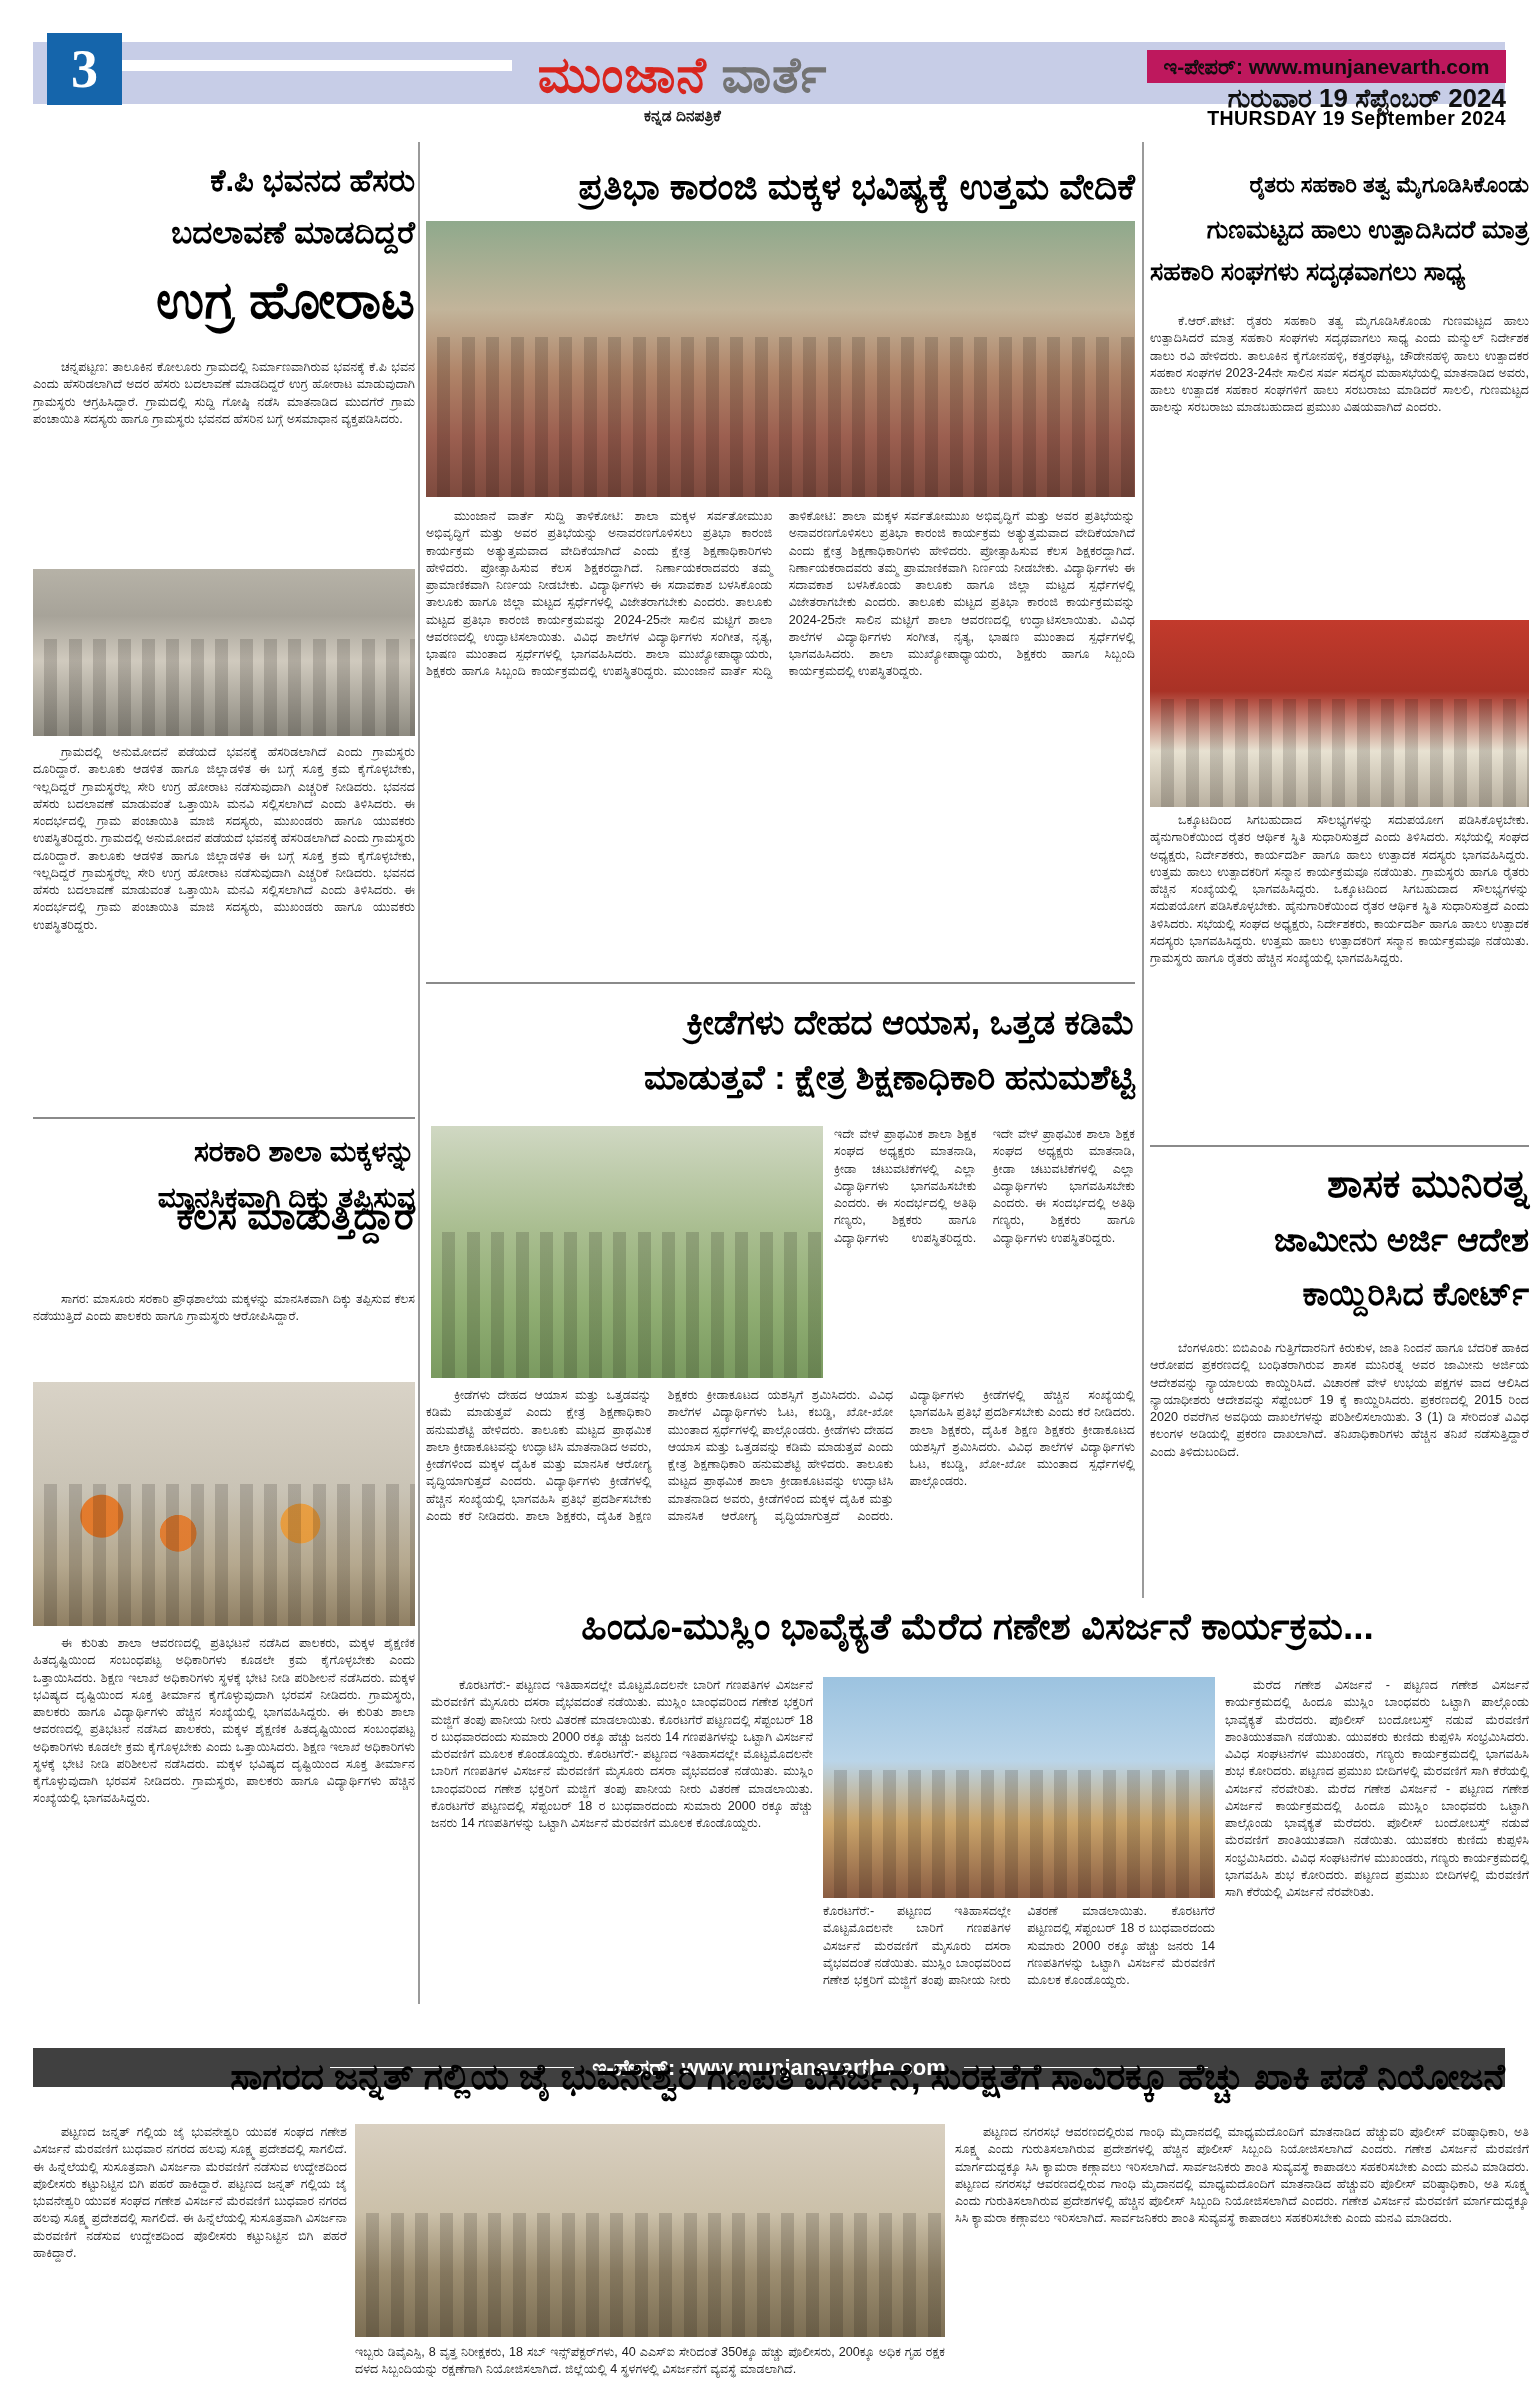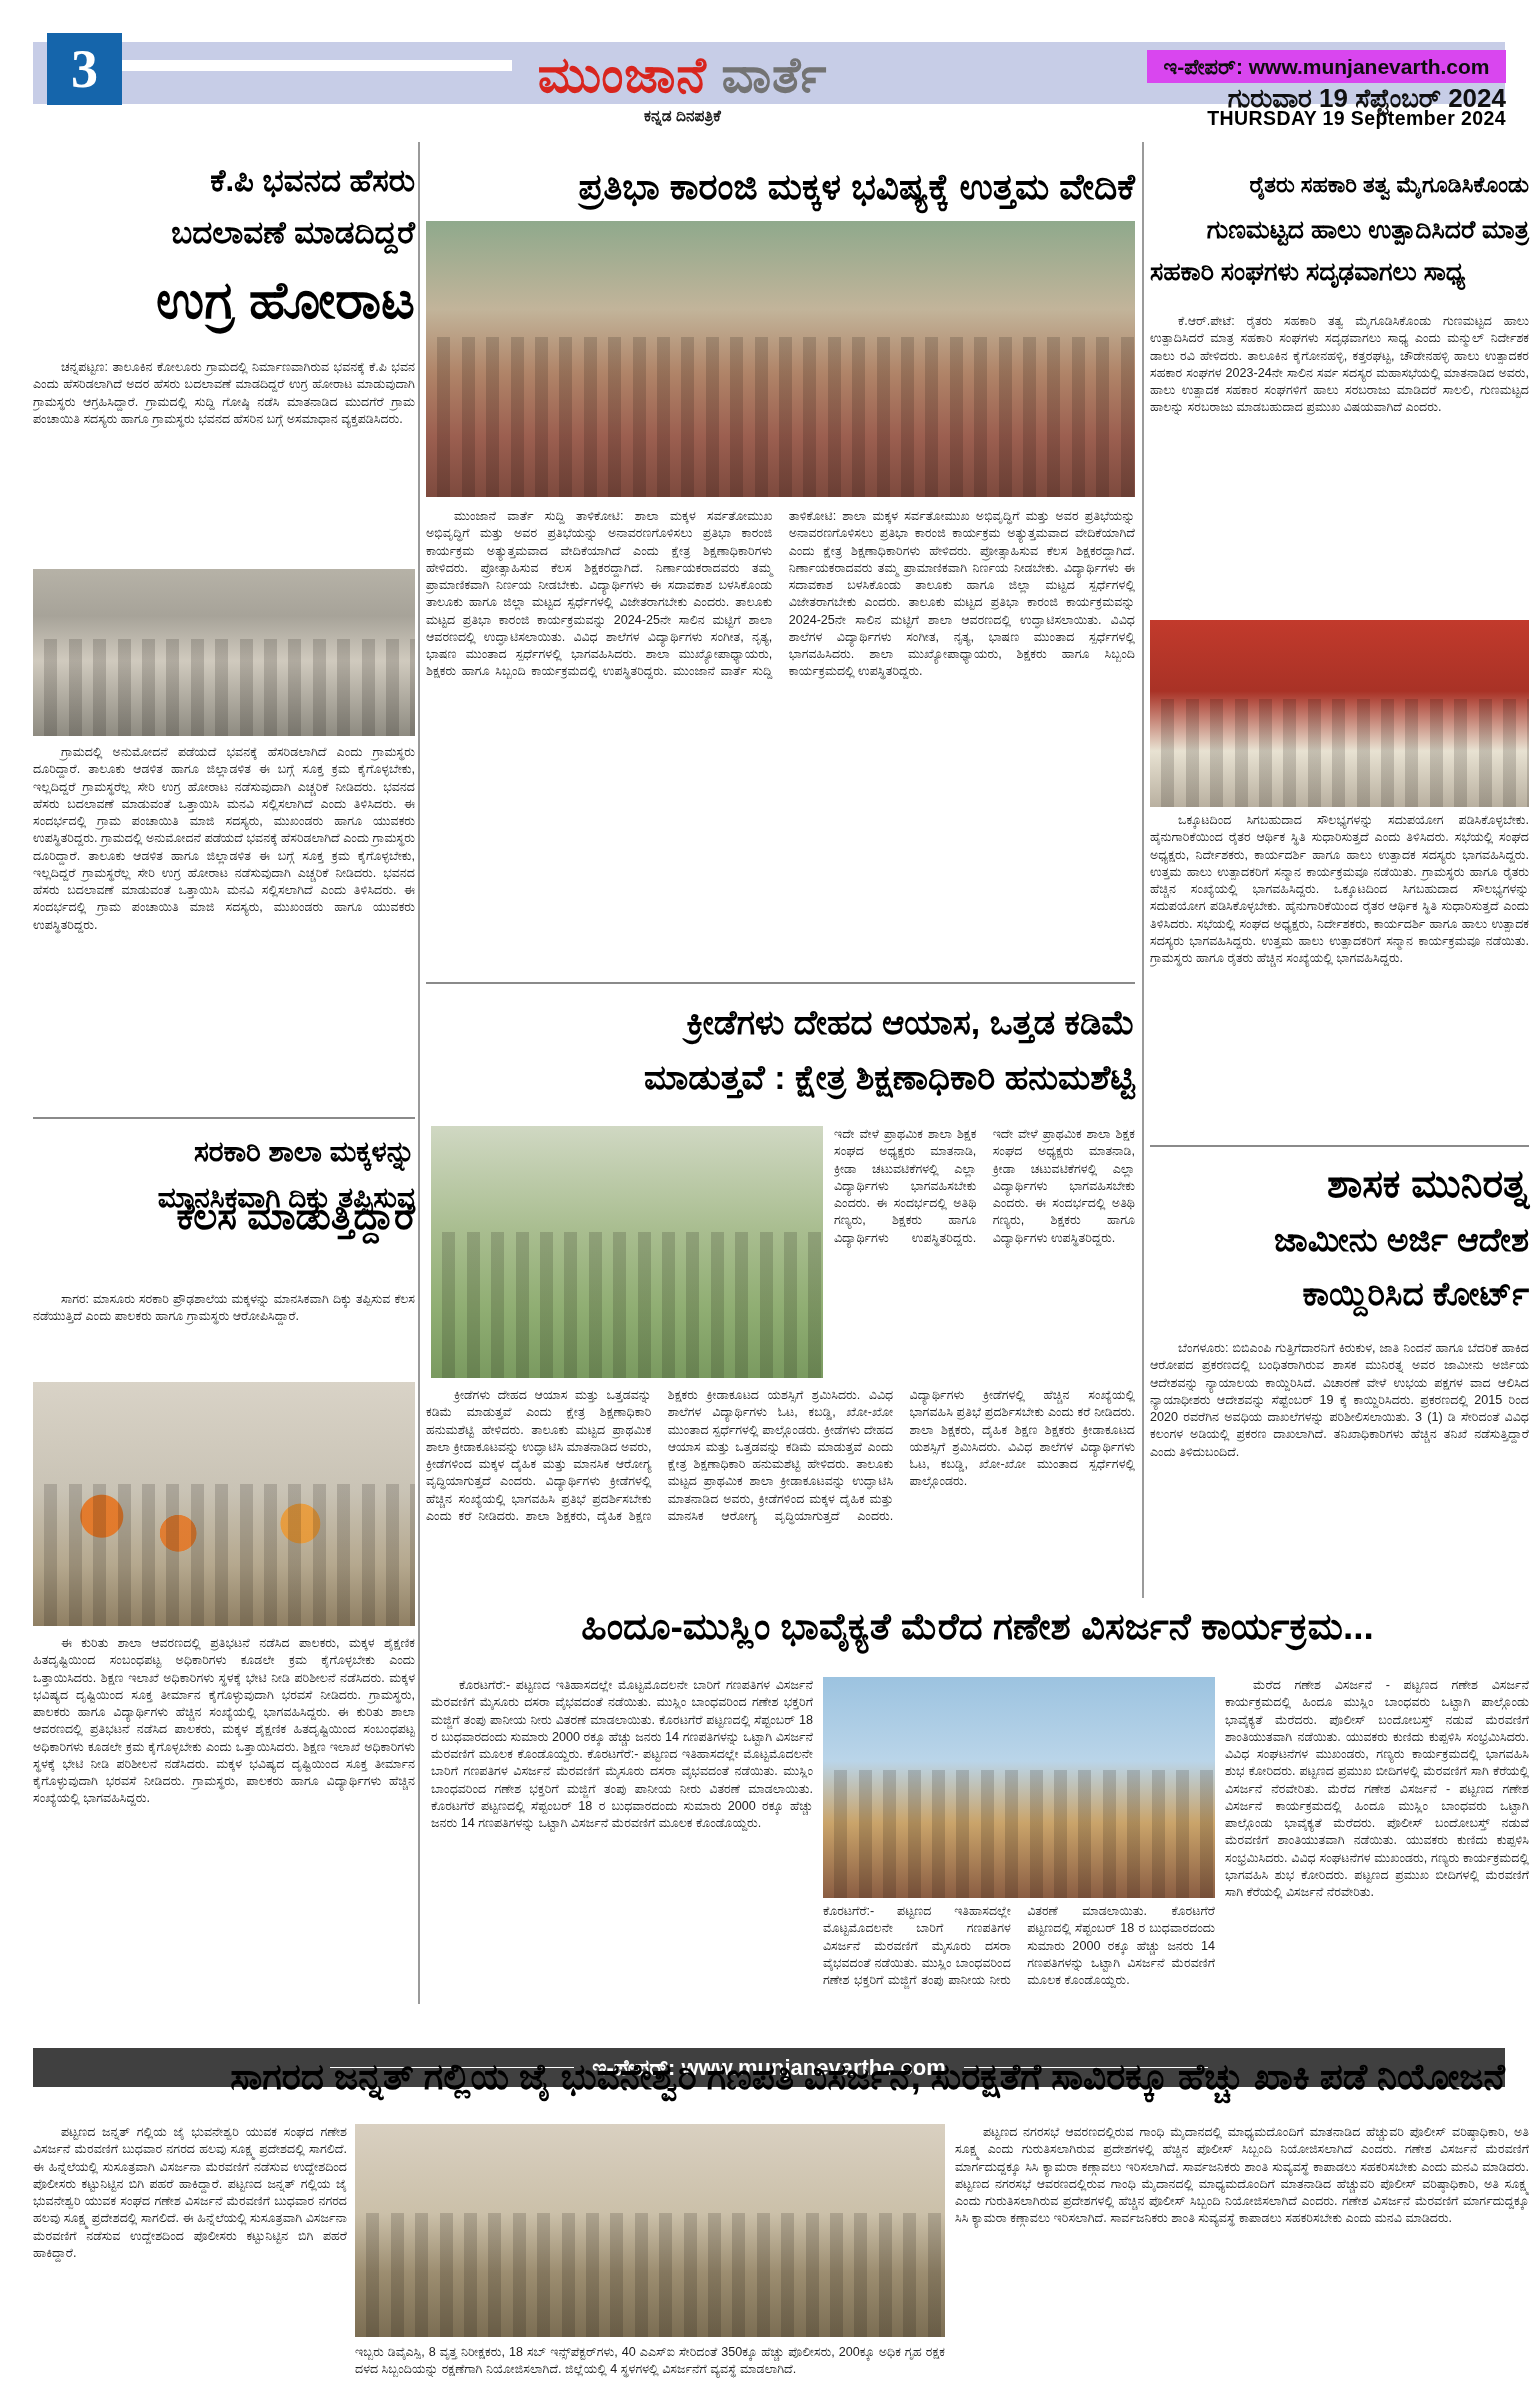--- a/index.html
+++ b/index.html
@@ -9,21 +9,21 @@
   .abs { position:absolute; }
 
   
   .band { background:#c7cde7; }
   .pagenum-box { background:#1565ab; color:#fff; display:flex; align-items:center; justify-content:center;
                  font-size:54px; font-weight:bold; font-family:"Liberation Serif", serif; }
   .masthead { display:flex; gap:14.6px; align-items:baseline; justify-content:center; font-weight:bold; font-size:50px; letter-spacing:0.8px; }
   .masthead .red { color:#d8251e; }
   .masthead .blk { color:#737373; }
   .mast-sub { font-size:15.5px; font-weight:bold; color:#1a1a1a; text-align:center; }
-  .epaper-strip { background:#d946ef; display:flex; align-items:center; justify-content:center; font-weight:bold; font-size:21px; color:#0e0e0e; }
+  .epaper-strip { background:#be185d; display:flex; align-items:center; justify-content:center; font-weight:bold; font-size:21px; color:#0e0e0e; }
   .kn-date { font-size:26px; font-weight:bold; color:#101010; text-align:right; }
   .en-date { font-size:19.5px; font-weight:bold; color:#000; text-align:right; letter-spacing:0.4px; }
 
   
   .vrule { width:1.6px; background:#9a9a9a; }
   .hrule { height:1.6px; background:#8a8a8a; }
 
   
   .hl { font-weight:bold; color:#000; text-align:right; line-height:1.18; font-family:"Liberation Sans",sans-serif; }
 

